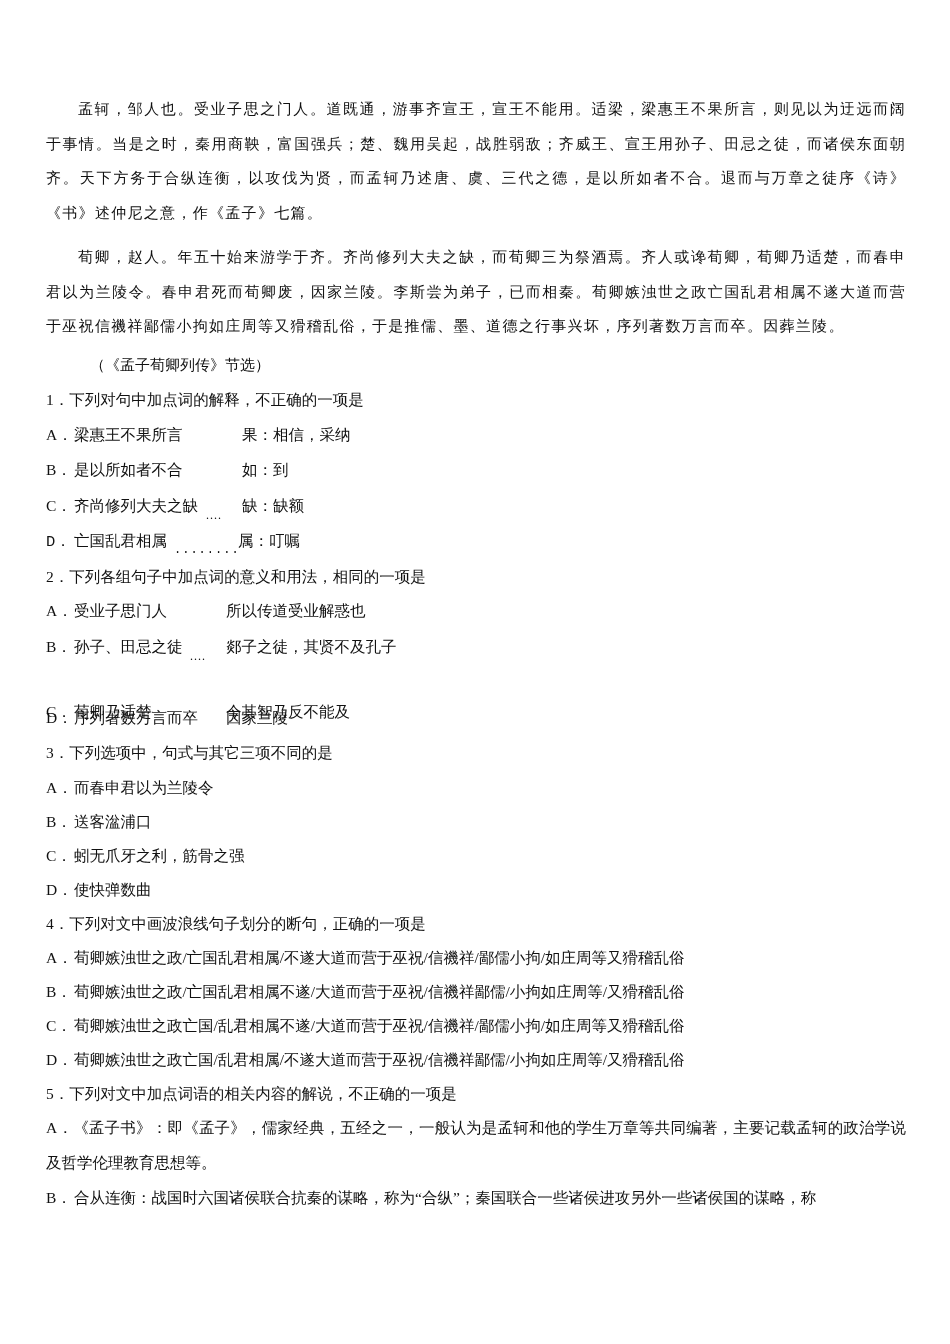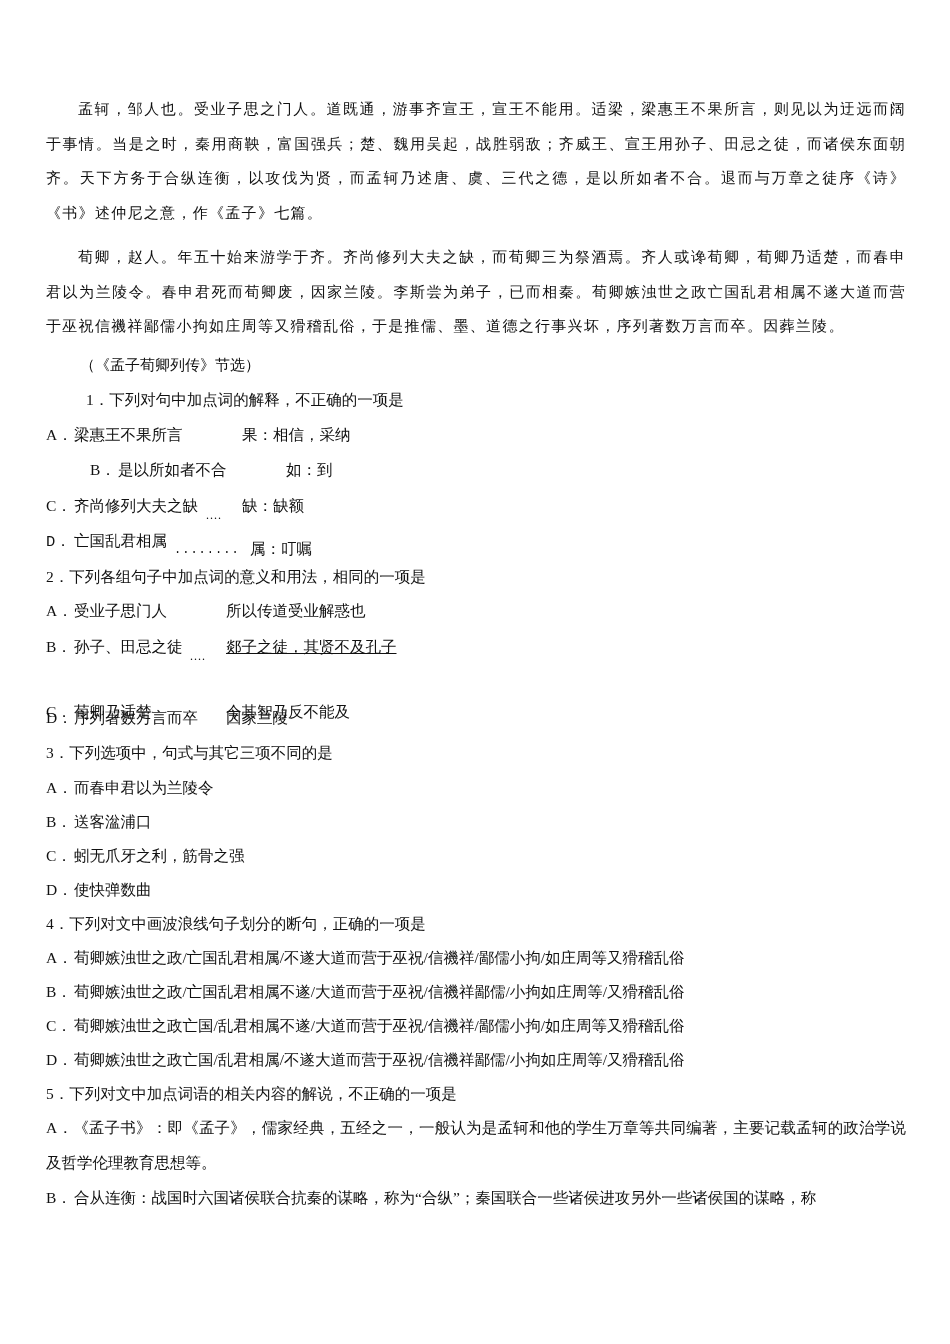--- a/index.html
+++ b/index.html
@@ -9,21 +9,21 @@
     color: #111111;
   }
   .page { position: absolute; left: 0; top: 0; width: 950px; height: 1344px; }
   .para {
     position: absolute; left: 46px; width: 860px;
     font-size: 15px; line-height: 34.5px; letter-spacing: 1.3px;
     text-align: justify; text-indent: 32px;
     font-family: "DejaVu Serif", serif;
   }
   .source {
-    position: absolute; left: 80px; font-size: 15px;
+    position: absolute; left: 90px; font-size: 15px;
     font-family: "Liberation Serif", "DejaVu Serif", serif;
   }
   .line {
     position: absolute; left: 46px; font-size: 15.5px; white-space: nowrap;
     font-family: "Liberation Serif", "DejaVu Serif", serif;
   }
   .opt { position: absolute; left: 46px; font-size: 15.5px; white-space: nowrap;
     font-family: "Liberation Serif", "DejaVu Serif", serif; }
   .opt .lbl { display: inline-block; width: 28px; }
   .opt .col2 { position: absolute; top: 0; }
@@ -36,49 +36,49 @@
 </style>
 </head>
 <body>
 
 <div class="page">
 
   <div class="para" style="top:240px;">荀卿，赵人。年五十始来游学于齐。齐尚修列大夫之缺，而荀卿三为祭酒焉。齐人或谗荀卿，荀卿乃适楚，而春申君以为兰陵令。春申君死而荀卿废，因家兰陵。李斯尝为弟子，已而相秦。荀卿嫉浊世之政亡国乱君相属不遂大道而营于巫祝信禨祥鄙儒小拘如庄周等又猾稽乱俗，于是推儒、墨、道德之行事兴坏，序列著数万言而卒。因葬兰陵。</div>
   <div class="para" style="top:92px;">孟轲，邹人也。受业子思之门人。道既通，游事齐宣王，宣王不能用。适梁，梁惠王不果所言，则见以为迂远而阔于事情。当是之时，秦用商鞅，富国强兵；楚、魏用吴起，战胜弱敌；齐威王、宣王用孙子、田忌之徒，而诸侯东面朝齐。天下方务于合纵连衡，以攻伐为贤，而孟轲乃述唐、虞、三代之德，是以所如者不合。退而与万章之徒序《诗》《书》述仲尼之意，作《孟子》七篇。</div>
   <div class="source" style="top:356px;">（《孟子荀卿列传》节选）</div>
 
-  <div class="line" style="top:390px;margin-left:40px;">1．下列对句中加点词的解释，不正确的一项是</div>
+  <div class="line" style="top:390px;">1．下列对句中加点词的解释，不正确的一项是</div>
   <div class="opt" style="top:425px;">
     <span class="lbl">A．</span><span>梁惠王不果所言</span>
     <span class="col2" style="left:196px;">果：相信，采纳</span>
   </div>
-  <div class="opt" style="top:460px;margin-left:44px;">
+  <div class="opt" style="top:460px;">
     <span class="lbl">B．</span><span>是以所如者不合</span>
     <span class="col2" style="left:196px;">如：到</span>
   </div>
   <div class="opt" style="top:496px;">
     <span class="lbl">C．</span><span>齐尚修列大夫之缺</span>
     <span class="dots" style="left:160px;">....</span>
     <span class="col2" style="left:196px;">缺：缺额</span>
   </div>
   <div class="opt" style="top:531px;font-family:Liberation Mono, monospace;">
     <span class="lbl">D．</span><span>亡国乱君相属</span>
     <span class="dots" style="left:128px;">........</span>
-    <span class="col2" style="left:204px;margin-top:8px;">属：叮嘱</span>
+    <span class="col2" style="left:192px;">属：叮嘱</span>
   </div>
 
   <div class="line" style="top:567px;">2．下列各组句子中加点词的意义和用法，相同的一项是</div>
   <div class="opt" style="top:601px;">
     <span class="lbl">A．</span><span>受业子思门人</span>
     <span class="col2" style="left:180px;">所以传道受业解惑也</span>
   </div>
   <div class="opt" style="top:637px;">
     <span class="lbl">B．</span><span>孙子、田忌之徒</span>
     <span class="dots" style="left:144px;">....</span>
-    <span class="col2" style="left:180px;text-decoration:underline;">郯子之徒，其贤不及孔子</span>
+    <span class="col2" style="left:180px;">郯子之徒，其贤不及孔子</span>
   </div>
   <div class="opt" style="top:673px;margin-top:29px;">
     <span class="lbl">C．</span><span>荀卿乃适楚</span>
     <span class="col2" style="left:180px;">今其智乃反不能及</span>
   </div>
   <div class="opt" style="top:708px;">
     <span class="lbl">D．</span><span>序列著数万言而卒</span>
     <span class="col2" style="left:180px;">因家兰陵</span>
   </div>
 

